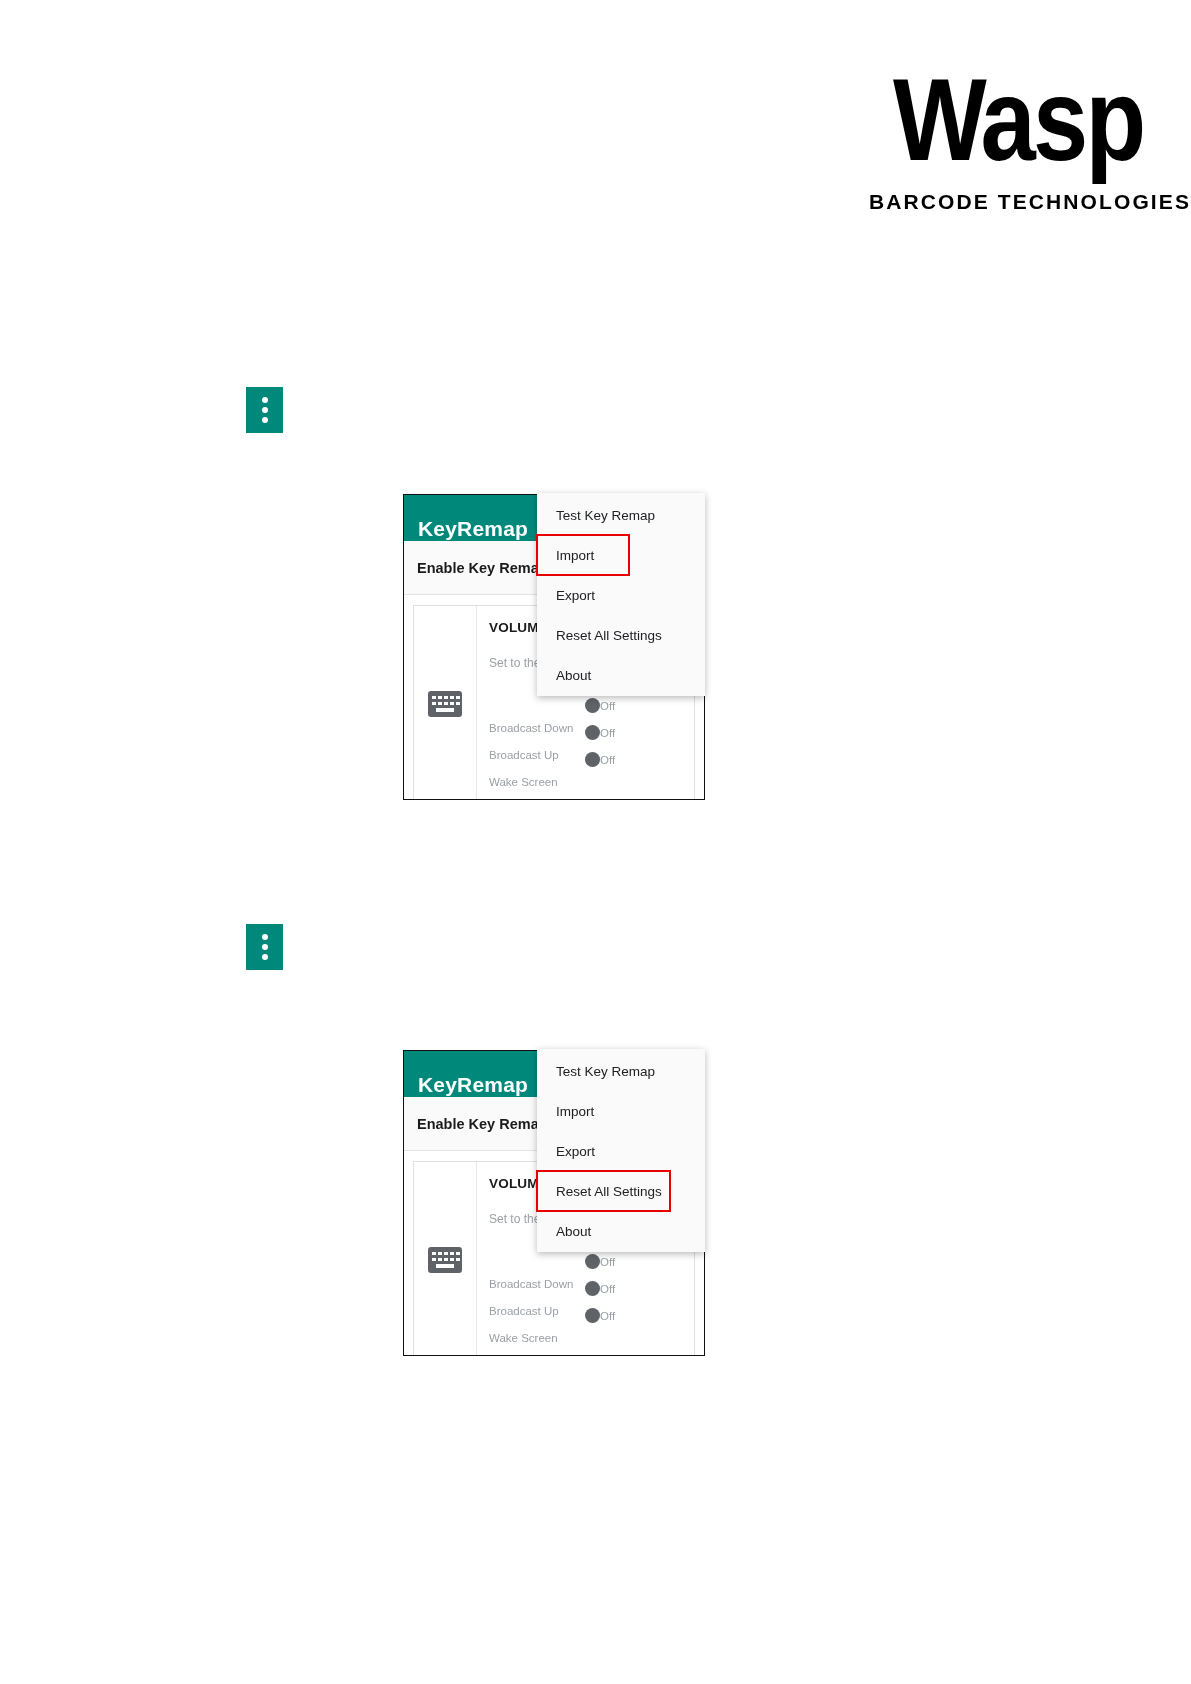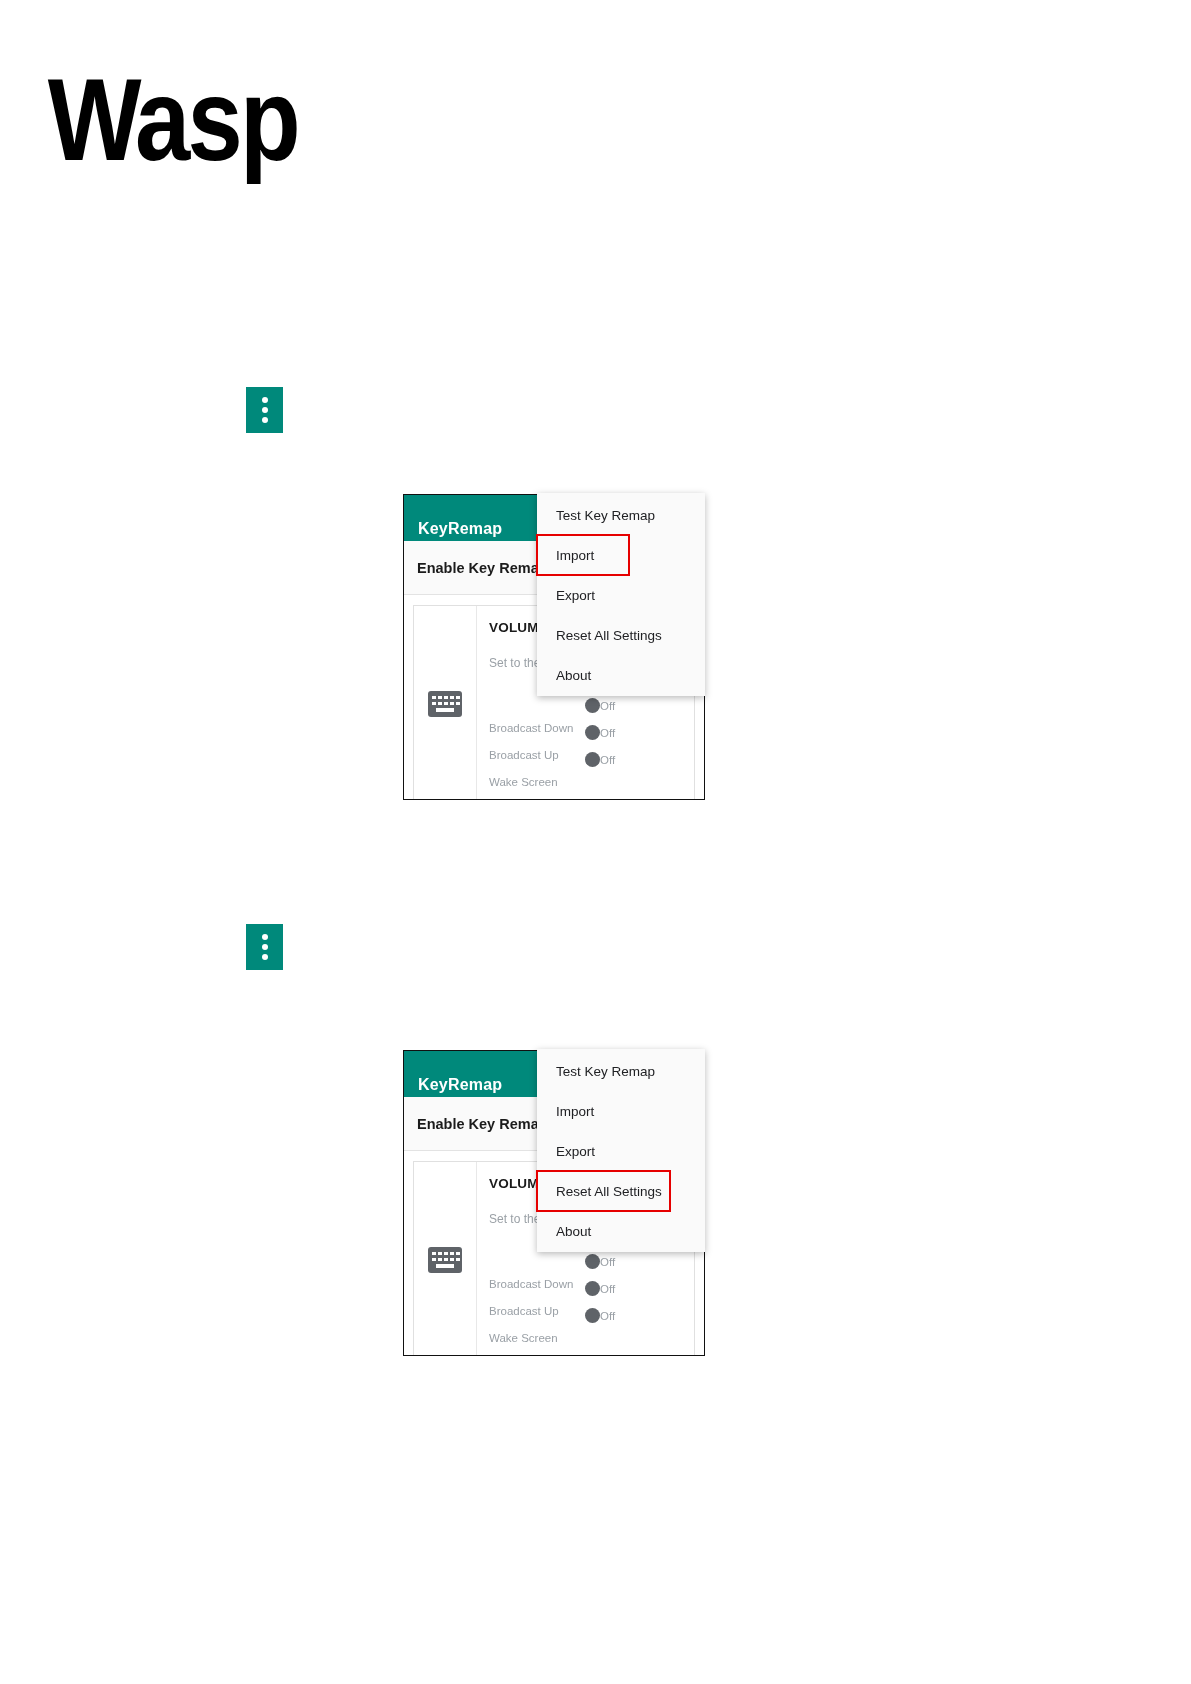--- a/index.html
+++ b/index.html
@@ -15,21 +15,21 @@
     font-family: "Liberation Sans", sans-serif;
     overflow: hidden;
   }
 
   
   .logo-block {
     position: absolute;
     left: 0;
     top: 62px;
     width: 1191px;
-    text-align: left;
+    text-align: right;
   }
   .logo-wordmark {
     font-family: "Liberation Sans", sans-serif;
     font-weight: bold;
     font-size: 108px;
     line-height: 108px;
     letter-spacing: -3px;
     color: #000000;
     transform: scaleX(0.92) scaleY(1.08);
     transform-origin: center top;
@@ -82,21 +82,21 @@
   .app-bar {
     height: 46px;
     background: #00897b;
     display: flex;
     align-items: center;
     padding-left: 14px;
     box-sizing: border-box;
   }
   .app-bar-title {
     color: #ffffff;
-    font-size: 16px;
+    font-size: 21px;
     font-weight: bold;
     letter-spacing: 0.2px;
     margin-top: 21px;
   }
 
   .enable-row {
     height: 54px;
     background: #fafafa;
     display: flex;
     align-items: center;
@@ -231,20 +231,21 @@
     width: 133px;
   }
 
   .menu-spacer-top { height: 2px; }
 </style>
 </head>
 <body>
 
 <div class="logo-block">
   <span class="logo-wordmark">Wasp</span>
+  <span class="logo-tagline">BARCODE TECHNOLOGIES</span>
 </div>
 
 <div class="dots-button" id="dots-1">
   <span class="dot"></span>
   <span class="dot"></span>
   <span class="dot"></span>
 </div>
 
 <div class="screenshot-card" id="card-1">
   <div class="app-bar">

